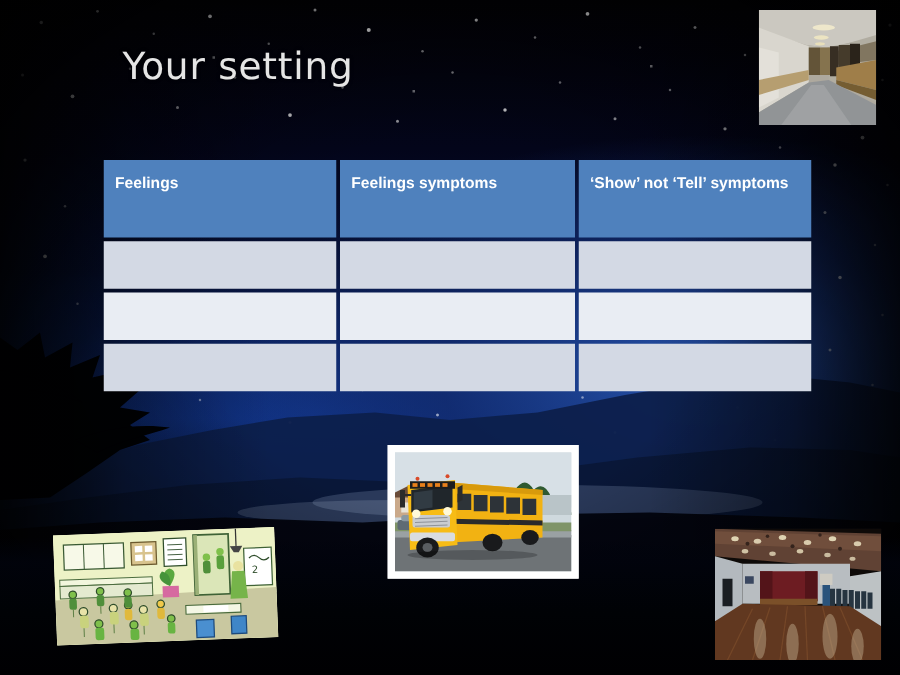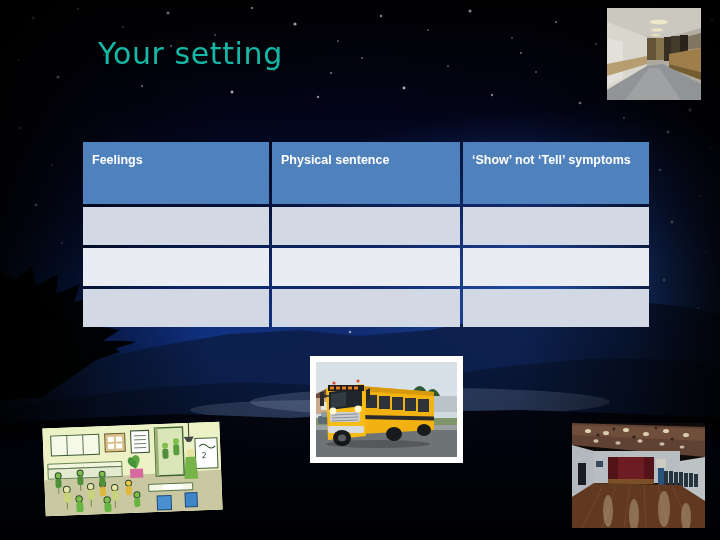--- a/index.html
+++ b/index.html
@@ -35,33 +35,33 @@
   .bg-tree  { }
   .bg-ground {
     background: linear-gradient(180deg, rgba(0,0,0,0) 0%, rgba(1,3,12,0.85) 18%, #000205 55%, #000002 100%);
     top: 430px; height: 110px;
   }
 
   
   #title {
     position: absolute;
     left: 98px; top: 36px;
-    color: #14b8a6;
+    color: #e5e5e5;
     font-family: "DejaVu Sans", sans-serif;
     font-size: 30px;
     font-weight: 400;
     letter-spacing: .6px;
     white-space: nowrap;
     text-shadow: 0 0 3px rgba(0,0,0,.6);
   }
 
   
   #table {
     position: absolute;
-    left: 80px; top: 139px;
+    left: 80px; top: 125px;
     width: 566px;
     border-collapse: separate;
     border-spacing: 3px;
     table-layout: fixed;
     background: transparent;
   }
   #table th, #table td {
     padding: 0;
     vertical-align: top;
     border: 0;
@@ -205,21 +205,21 @@
 
   <table id="table">
     <colgroup>
       <col class="col-1">
         <col class="col-2">
         <col class="col-3">
     </colgroup>
     <thead>
       <tr>
         <th>Feelings</th>
-        <th>Physical sentence</th>
+        <th>Feelings symptoms</th>
         <th>‘Show’ not ‘Tell’ symptoms</th>
       </tr>
     </thead>
     <tbody>
       <tr>
         <td></td>
         <td></td>
         <td></td>
       </tr>
       <tr class="alt">

